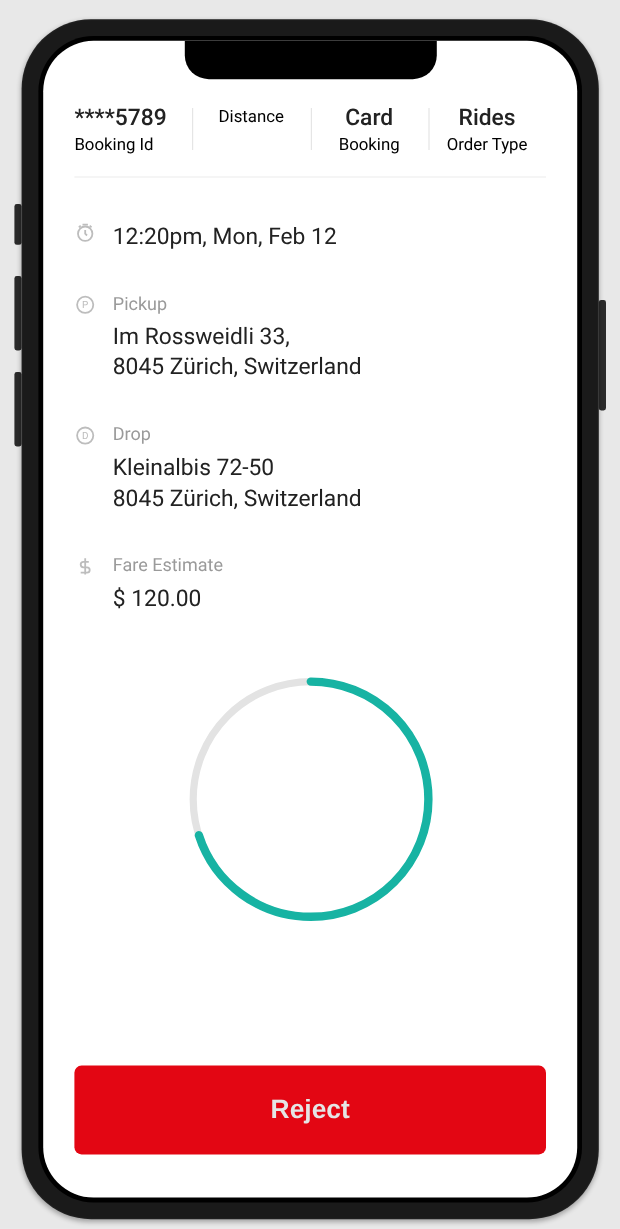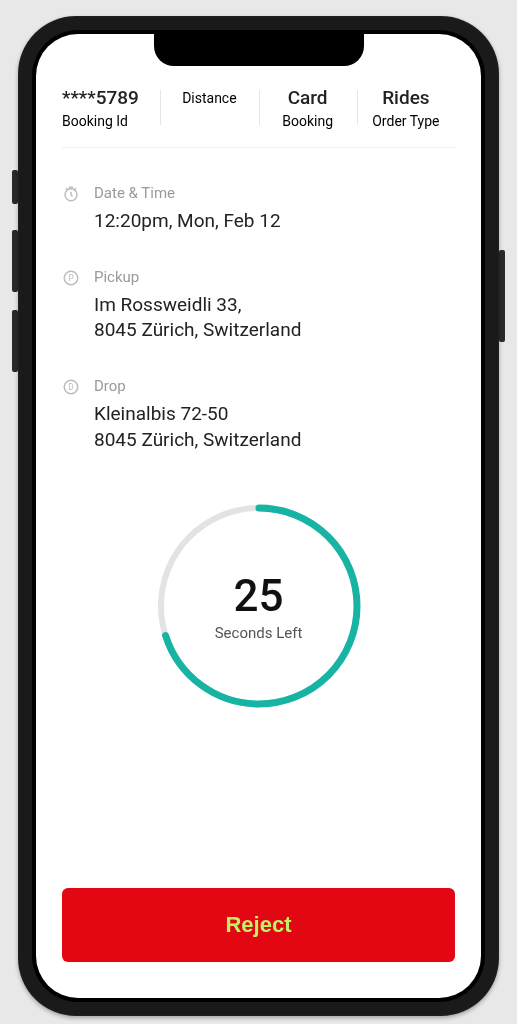--- a/index.html
+++ b/index.html
@@ -71,21 +71,21 @@
   .timer { position: relative; width: 220px; height: 220px; display: flex; align-items: center; justify-content: center; }
   .timer svg { position: absolute; top: 0; left: 0; transform: rotate(-90deg); }
   .timer-text { text-align: center; }
   .timer-num { font-size: 44px; font-weight: 500; color: #111; }
   .timer-lbl { font-size: 15px; color: #555; margin-top: 2px; }
 
   .reject-btn {
     margin-top: auto;
     margin-bottom: 16px;
     background: #e30613;
-    color: #bef264;
+    color: #e5e5e5;
     border: none;
     width: 100%;
     height: 74px;
     font-size: 22px;
     font-weight: 600;
     border-radius: 6px;
     cursor: pointer;
   }
 </style>
 </head>
@@ -127,21 +127,20 @@
             <span class="detail-icon">
               <svg viewBox="0 0 24 24" fill="none" stroke="currentColor" stroke-width="2">
                 <circle cx="12" cy="13" r="8"></circle>
                   <path d="M12 9v4l2 2"></path>
                   <path d="M9 3h6"></path>
                   <path d="M5 6l2-2"></path>
                   <path d="M19 6l-2-2"></path>
               </svg>
             </span>
             <div class="detail-text">
-              <div class="detail-lbl">Date &amp; Time</div>
               <div class="detail-val">12:20pm, Mon, Feb 12</div>
             </div>
           </div>
 
           <div class="detail-row">
             <span class="detail-icon">
               <svg viewBox="0 0 24 24" fill="none" stroke="currentColor" stroke-width="2">
                 <circle cx="12" cy="12" r="9"></circle>
                   <text x="12" y="16" text-anchor="middle" font-size="11" fill="currentColor" stroke="none">P</text>
               </svg>
@@ -160,33 +159,41 @@
                   <text x="12" y="16" text-anchor="middle" font-size="11" fill="currentColor" stroke="none">D</text>
               </svg>
             </span>
             <div class="detail-text">
               <div class="detail-lbl">Drop</div>
               <div class="detail-val">Kleinalbis 72-50
 8045 Zürich, Switzerland</div>
             </div>
           </div>
 
+          <div class="detail-row">
+            <span class="detail-icon">
+              <svg viewBox="0 0 24 24" fill="none" stroke="currentColor" stroke-width="2">
+                <path d="M12 3v18"></path>
+                  <path d="M16 7H10a3 3 0 000 6h4a3 3 0 010 6H7"></path>
+              </svg>
+            </span>
+            <div class="detail-text">
+              <div class="detail-lbl">Fare Estimate</div>
+              <div class="detail-val">$ 120.00</div>
+            </div>
+          </div>
 
         </div>
 
         <div class="timer-wrap">
           <div class="timer">
             <svg width="220" height="220">
               <circle cx="110" cy="110" r="98" stroke="#e3e3e3" stroke-width="6" fill="none"></circle>
               <circle id="timer-arc" cx="110" cy="110" r="98" stroke="#17b3a3" stroke-width="7" fill="none" stroke-linecap="round" stroke-dasharray="615.7521601035994" stroke-dashoffset="184.72564803107986"></circle>
             </svg>
-            <div class="timer-text">
-              <div class="timer-num">25</div>
-              <div class="timer-lbl">Seconds Left</div>
-            </div>
           </div>
         </div>
 
         <button class="reject-btn">Reject</button>
 
       </div>
     </div>
   </div>
 </div>
 

